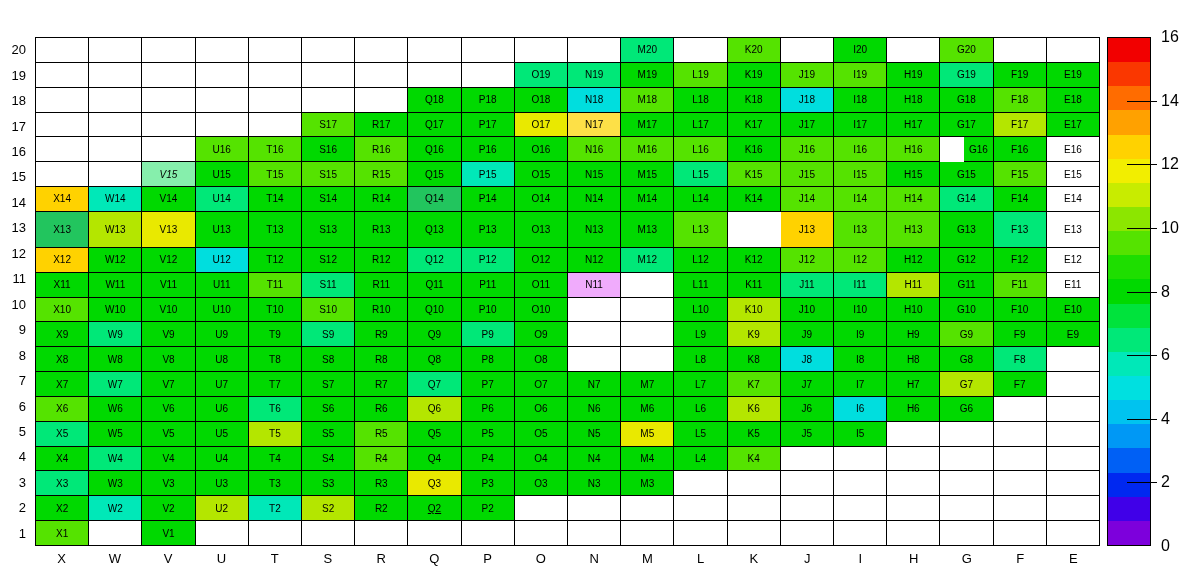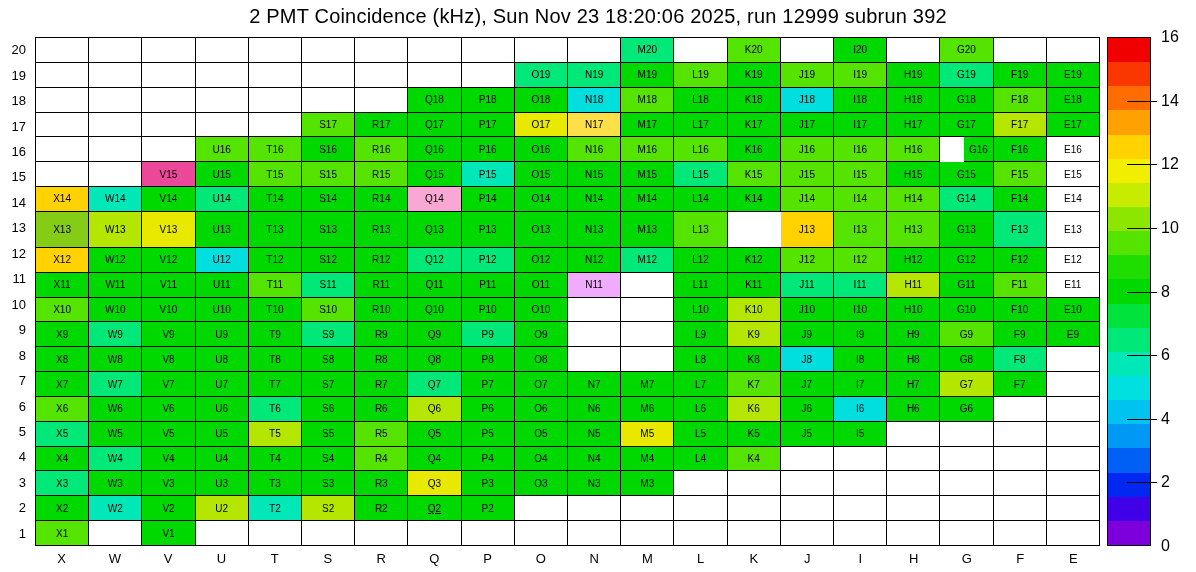--- a/index.html
+++ b/index.html
@@ -48,21 +48,20 @@
     position:absolute;left:20px;width:30px;height:1px;background:#000;top:0;
   }
   .cbtick .lab{
     position:absolute;left:54px;top:0;transform:translateY(-50%);font-size:16px;
   }
 </style>
 </head>
 <body>
 
 <div class="stage">
-  <div class="title">2 PMT Coincidence (kHz), Sun Nov 23 18:20:06 2025, run 12999 subrun 392</div>
   <div class="yaxis">
       <div>20</div>
       <div>19</div>
       <div>18</div>
       <div>17</div>
       <div>16</div>
       <div>15</div>
       <div>14</div>
       <div>13</div>
       <div>12</div>
@@ -174,21 +173,21 @@
       <div class="cell" style="background: rgb(85, 227, 0);">L16</div>
       <div class="cell" style="background: rgb(0, 217, 0);">K16</div>
       <div class="cell" style="background: rgb(85, 227, 0);">J16</div>
       <div class="cell" style="background: rgb(85, 227, 0);">I16</div>
       <div class="cell" style="background: rgb(85, 227, 0);">H16</div>
       <div class="cell" style="background: rgb(0, 217, 0); margin-left: 24px;">G16</div>
       <div class="cell" style="background: rgb(0, 217, 0);">F16</div>
       <div class="cell" style="background: rgb(255, 255, 255);">E16</div>
       <div class="cell"></div>
       <div class="cell"></div>
-      <div class="cell" style="background: #ec4899;">V15</div>
+      <div class="cell" style="background: #86efac; font-style: italic;">V15</div>
       <div class="cell" style="background: rgb(0, 217, 0);">U15</div>
       <div class="cell" style="background: rgb(85, 227, 0);">T15</div>
       <div class="cell" style="background: rgb(85, 227, 0);">S15</div>
       <div class="cell" style="background: rgb(85, 227, 0);">R15</div>
       <div class="cell" style="background: rgb(0, 217, 0);">Q15</div>
       <div class="cell" style="background: rgb(0, 232, 184);">P15</div>
       <div class="cell" style="background: rgb(0, 217, 0);">O15</div>
       <div class="cell" style="background: rgb(0, 217, 0);">N15</div>
       <div class="cell" style="background: rgb(0, 217, 0);">M15</div>
       <div class="cell" style="background: rgb(0, 232, 120);">L15</div>
@@ -199,34 +198,34 @@
       <div class="cell" style="background: rgb(0, 217, 0);">G15</div>
       <div class="cell" style="background: rgb(85, 227, 0);">F15</div>
       <div class="cell" style="background: rgb(255, 255, 255);">E15</div>
       <div class="cell" style="background: rgb(255, 210, 0);">X14</div>
       <div class="cell" style="background: rgb(0, 232, 184);">W14</div>
       <div class="cell" style="background: rgb(0, 217, 0);">V14</div>
       <div class="cell" style="background: rgb(0, 232, 120);">U14</div>
       <div class="cell" style="background: rgb(0, 217, 0);">T14</div>
       <div class="cell" style="background: rgb(0, 217, 0);">S14</div>
       <div class="cell" style="background: rgb(0, 217, 0);">R14</div>
-      <div class="cell" style="background: #f9a8d4;">Q14</div>
+      <div class="cell" style="background: #22c55e;">Q14</div>
       <div class="cell" style="background: rgb(0, 217, 0);">P14</div>
       <div class="cell" style="background: rgb(0, 217, 0);">O14</div>
       <div class="cell" style="background: rgb(0, 217, 0);">N14</div>
       <div class="cell" style="background: rgb(0, 217, 0);">M14</div>
       <div class="cell" style="background: rgb(0, 217, 0);">L14</div>
       <div class="cell" style="background: rgb(0, 217, 0);">K14</div>
       <div class="cell" style="background: rgb(85, 227, 0);">J14</div>
       <div class="cell" style="background: rgb(85, 227, 0);">I14</div>
       <div class="cell" style="background: rgb(85, 227, 0);">H14</div>
       <div class="cell" style="background: rgb(0, 232, 120);">G14</div>
       <div class="cell" style="background: rgb(0, 217, 0);">F14</div>
       <div class="cell" style="background: rgb(255, 255, 255);">E14</div>
-      <div class="cell" style="background: #84cc16;">X13</div>
+      <div class="cell" style="background: #22c55e;">X13</div>
       <div class="cell" style="background: rgb(180, 230, 0);">W13</div>
       <div class="cell" style="background: rgb(233, 233, 0);">V13</div>
       <div class="cell" style="background: rgb(0, 217, 0);">U13</div>
       <div class="cell" style="background: rgb(0, 217, 0);">T13</div>
       <div class="cell" style="background: rgb(0, 217, 0);">S13</div>
       <div class="cell" style="background: rgb(0, 217, 0);">R13</div>
       <div class="cell" style="background: rgb(0, 217, 0);">Q13</div>
       <div class="cell" style="background: rgb(0, 217, 0);">P13</div>
       <div class="cell" style="background: rgb(0, 217, 0);">O13</div>
       <div class="cell" style="background: rgb(0, 217, 0);">N13</div>

